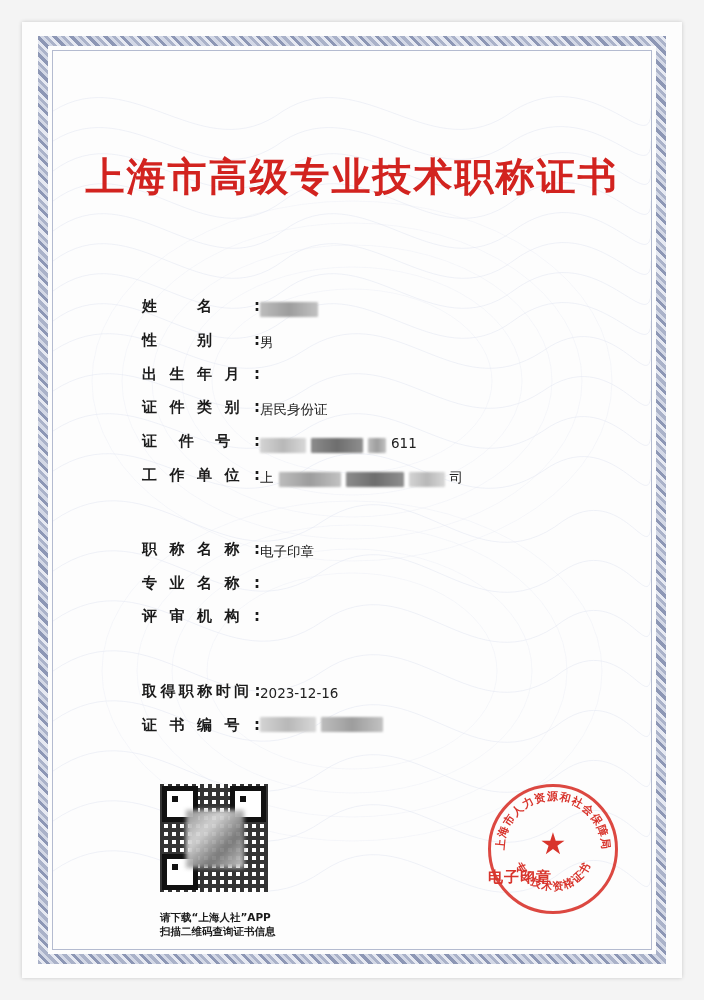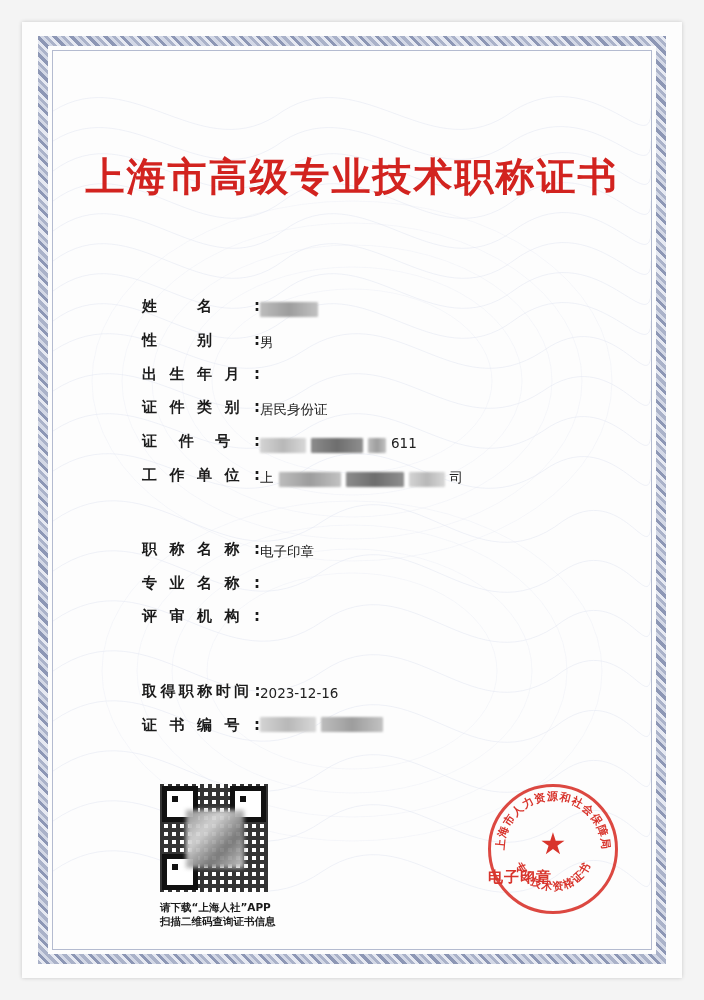--- a/index.html
+++ b/index.html
@@ -179,21 +179,21 @@
   .qr-eye.bl { left: 2px; bottom: 2px; }
   #qr-blur-overlay {
     position: absolute;
     left: 26px; top: 26px;
     width: 58px; height: 58px;
     background: linear-gradient(135deg,#9a9a9a,#d9d9d9,#7d7d7d,#cfcfcf);
     filter: blur(2px);
     opacity: 0.95;
   }
   #qr-caption {
-    margin-top: 8px;
+    margin-top: 18px;
     font-size: 10.5px;
     color: #1a1a1a;
     line-height: 14px;
     font-weight: bold;
     white-space: nowrap;
   }
 
   
   #seal {
     position: absolute;

